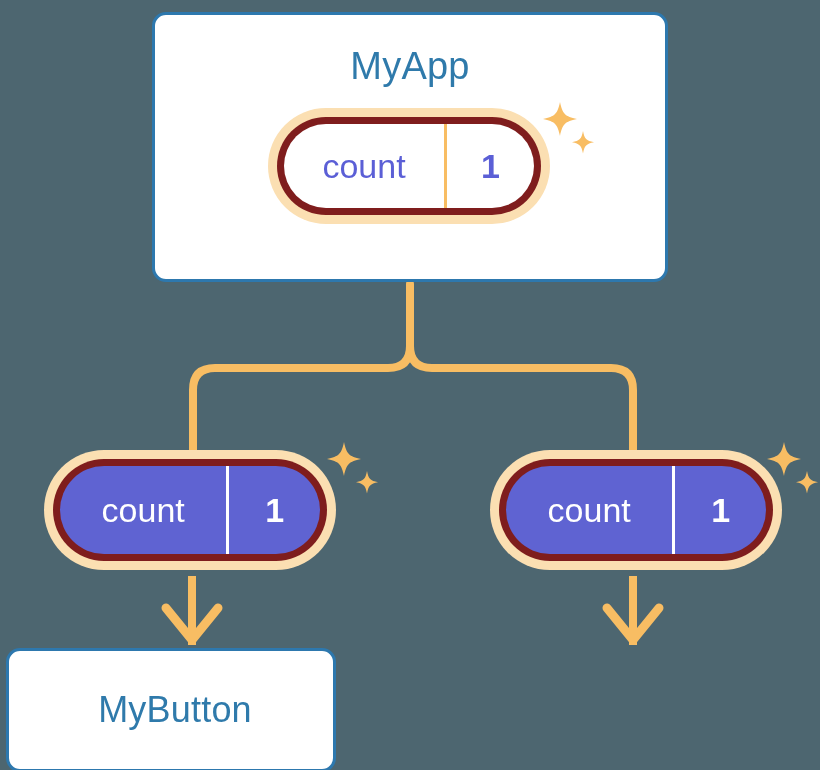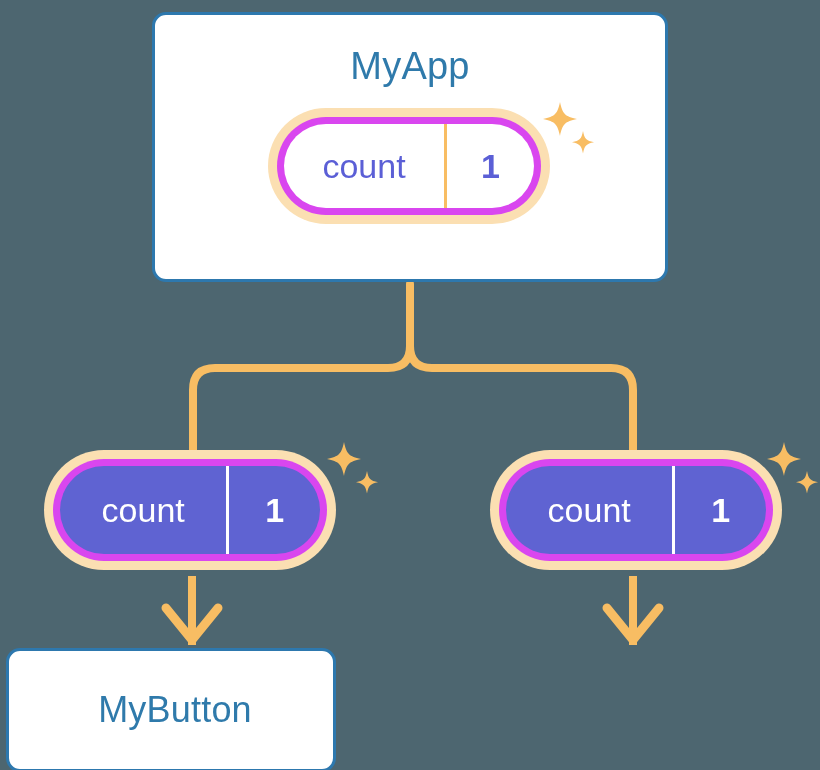--- a/index.html
+++ b/index.html
@@ -75,21 +75,21 @@
     box-sizing: border-box;
     border-radius: 999px;
     background: #fbdfb2;             
     padding: 9px;
     z-index: 4;
     display: flex;
   }
   .pill-mid {
     flex: 1;
     border-radius: 999px;
-    background: #d946ef;             
+    background: #7f1d1d;             
     padding: 7px;
     display: flex;
   }
   .pill-inner {
     flex: 1;
     border-radius: 999px;
     display: flex;
     align-items: stretch;
     overflow: hidden;
   }

